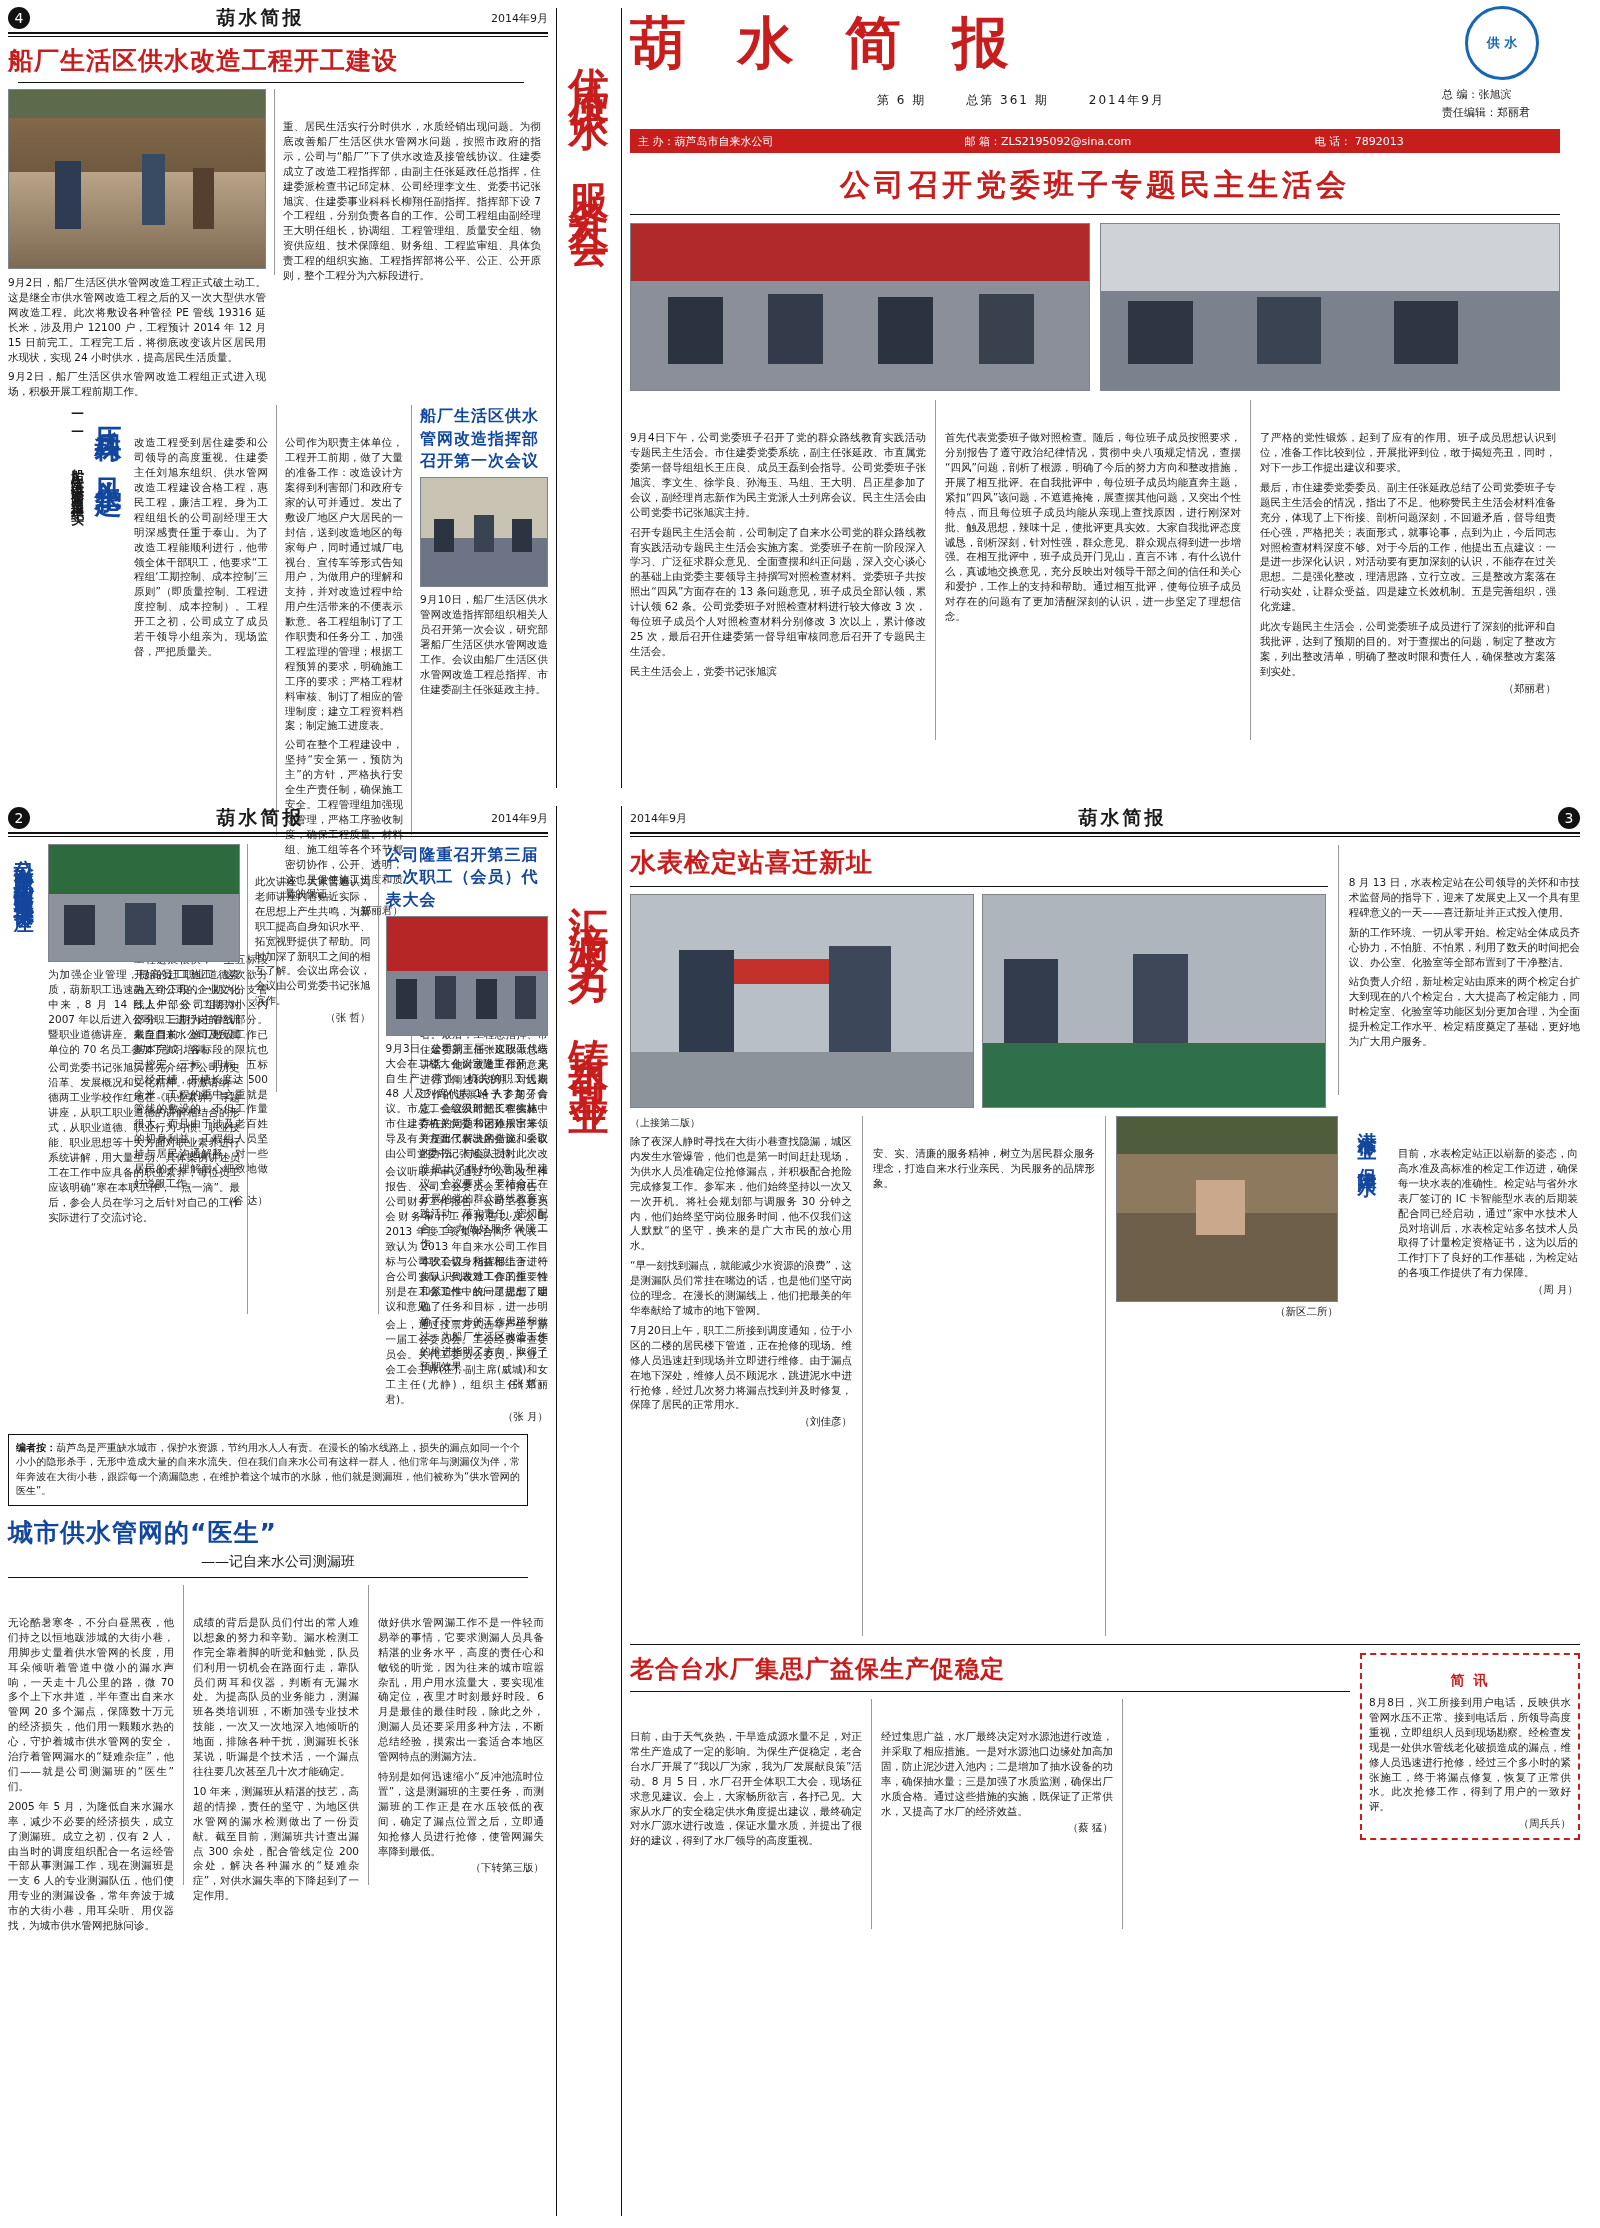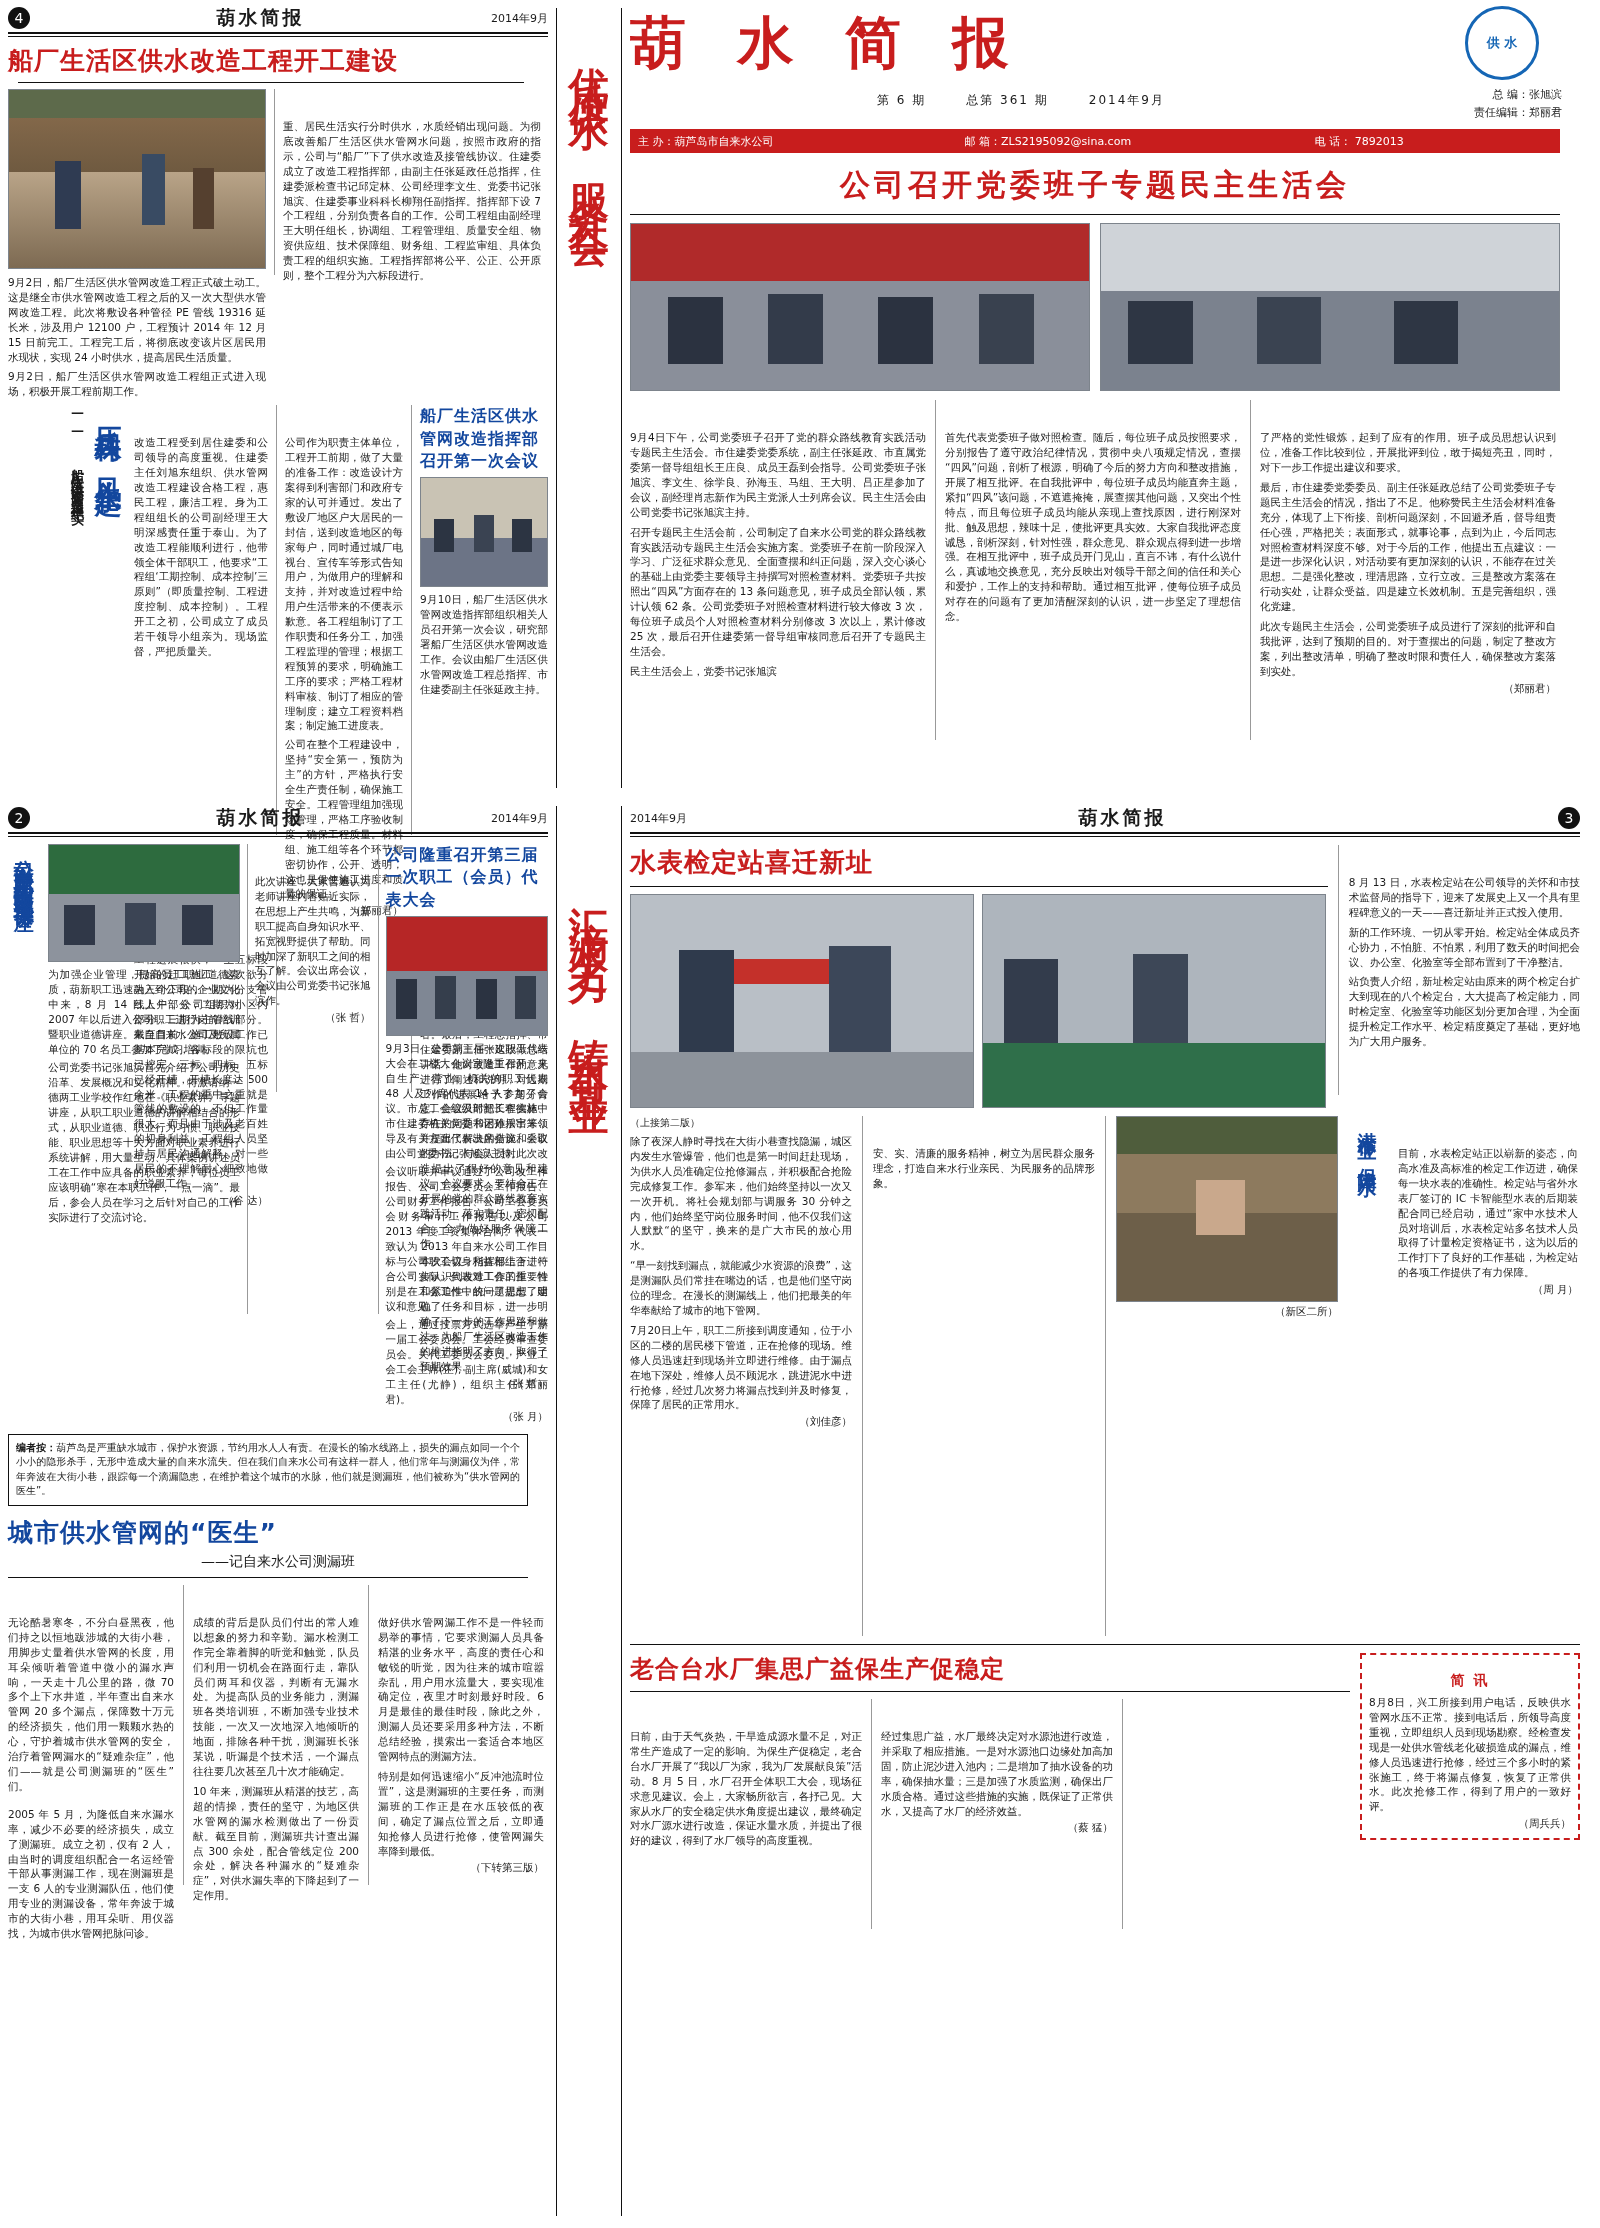--- a/index.html
+++ b/index.html
@@ -214,21 +214,21 @@
         <div class="np-sub" style="margin-top:10px;display:flex;justify-content:center;gap:40px;">
           <span>第 6 期</span>
           <span>总第 361 期</span>
           <span>2014年9月</span>
         </div>
       </div>
       <div style="width:180px;display:flex;flex-direction:column;align-items:center;gap:6px;">
         <div class="logo-circle">
           <span>供 水</span>
         </div>
-        <div class="editor-box" style="text-align:right;width:120px;">
+        <div class="editor-box" style="text-align:left;width:120px;">
           <div>总  编：张旭滨</div>
           <div>责任编辑：郑丽君</div>
         </div>
       </div>
     </div>
 
     <div class="np-bar" style="height:24px;margin-top:8px;width:930px;">
       <span style="flex:1.3">主 办：葫芦岛市自来水公司</span>
       <span style="flex:1.4">邮  箱：ZLS2195092@sina.com</span>
       <span style="flex:1">电 话：    7892013</span>
@@ -337,21 +337,21 @@
 
     <div style="margin-top:10px;">
       <div class="headline-blue" style="font-size:25px;text-align:left;">城市供水管网的“医生”</div>
       <div style="font-size:14px;text-align:center;margin-top:4px;">——记自来水公司测漏班</div>
     </div>
     <div class="hr2" style="margin-top:6px;width:520px;"></div>
 
     <div style="display:flex;gap:9px;margin-top:7px;">
       <div style="width:166px;">
         <div class="body-text">无论酷暑寒冬，不分白昼黑夜，他们持之以恒地跋涉城的大街小巷，用脚步丈量着供水管网的长度，用耳朵倾听着管道中微小的漏水声响，一天走十几公里的路，微 70 多个上下水井道，半年查出自来水管网 20 多个漏点，保障数十万元的经济损失，他们用一颗颗水热的心，守护着城市供水管网的安全，治疗着管网漏水的“疑难杂症”，他们——就是公司测漏班的“医生”们。</div>
-        <div class="body-text" style="margin-top:13px;">2005 年 5 月，为隆低自来水漏水率，减少不必要的经济损失，成立了测漏班。成立之初，仅有 2 人，由当时的调度组织配合一名运经管干部从事测漏工作，现在测漏班是一支 6 人的专业测漏队伍，他们使用专业的测漏设备，常年奔波于城市的大街小巷，用耳朵听、用仪器找，为城市供水管网把脉问诊。</div>
+        <div class="body-text" style="margin-top:5px;">2005 年 5 月，为隆低自来水漏水率，减少不必要的经济损失，成立了测漏班。成立之初，仅有 2 人，由当时的调度组织配合一名运经管干部从事测漏工作，现在测漏班是一支 6 人的专业测漏队伍，他们使用专业的测漏设备，常年奔波于城市的大街小巷，用耳朵听、用仪器找，为城市供水管网把脉问诊。</div>
       </div>
       <div class="col-rule" style="height:300px;"></div>
       <div style="width:166px;">
         <div class="body-text">成绩的背后是队员们付出的常人难以想象的努力和辛勤。漏水检测工作完全靠着脚的听觉和触觉，队员们利用一切机会在路面行走，靠队员们两耳和仪器，判断有无漏水处。为提高队员的业务能力，测漏班各类培训班，不断加强专业技术技能，一次又一次地深入地倾听的地面，排除各种干扰，测漏班长张某说，听漏是个技术活，一个漏点往往要几次甚至几十次才能确定。</div>
         <div class="body-text" style="margin-top:5px;">10 年来，测漏班从精湛的技艺，高超的情操，责任的坚守，为地区供水管网的漏水检测做出了一份贡献。截至目前，测漏班共计查出漏点 300 余处，配合管线定位 200 余处，解决各种漏水的“疑难杂症”，对供水漏失率的下降起到了一定作用。</div>
       </div>
       <div class="col-rule" style="height:300px;"></div>
       <div style="width:166px;">
         <div class="body-text">做好供水管网漏工作不是一件轻而易举的事情，它要求测漏人员具备精湛的业务水平，高度的责任心和敏锐的听觉，因为往来的城市喧嚣杂乱，用户用水流量大，要实现准确定位，夜里才时刻最好时段。6 月是最佳的最佳时段，除此之外，测漏人员还要采用多种方法，不断总结经验，摸索出一套适合本地区管网特点的测漏方法。</div>
         <div class="body-text" style="margin-top:5px;">特别是如何迅速缩小“反冲池流时位置”，这是测漏班的主要任务，而测漏班的工作正是在水压较低的夜间，确定了漏点位置之后，立即通知抢修人员进行抢修，使管网漏失率降到最低。</div>

